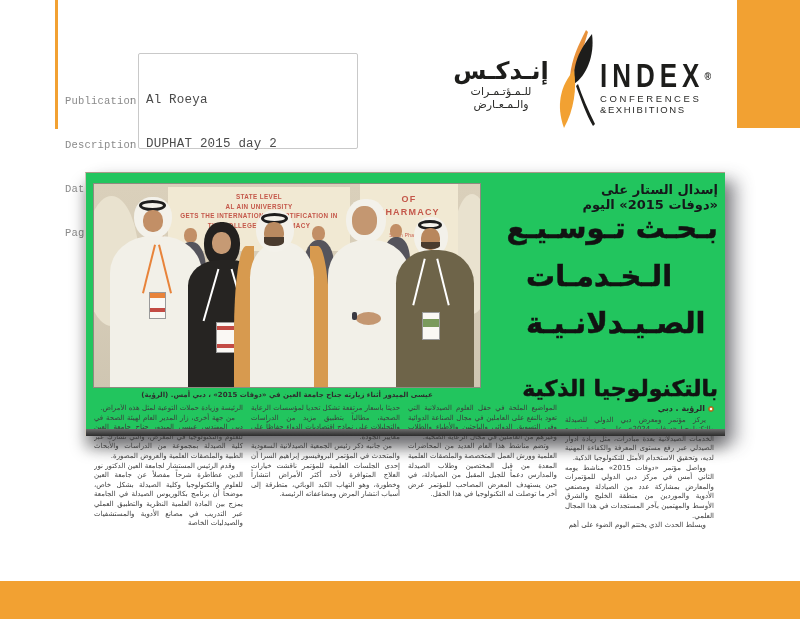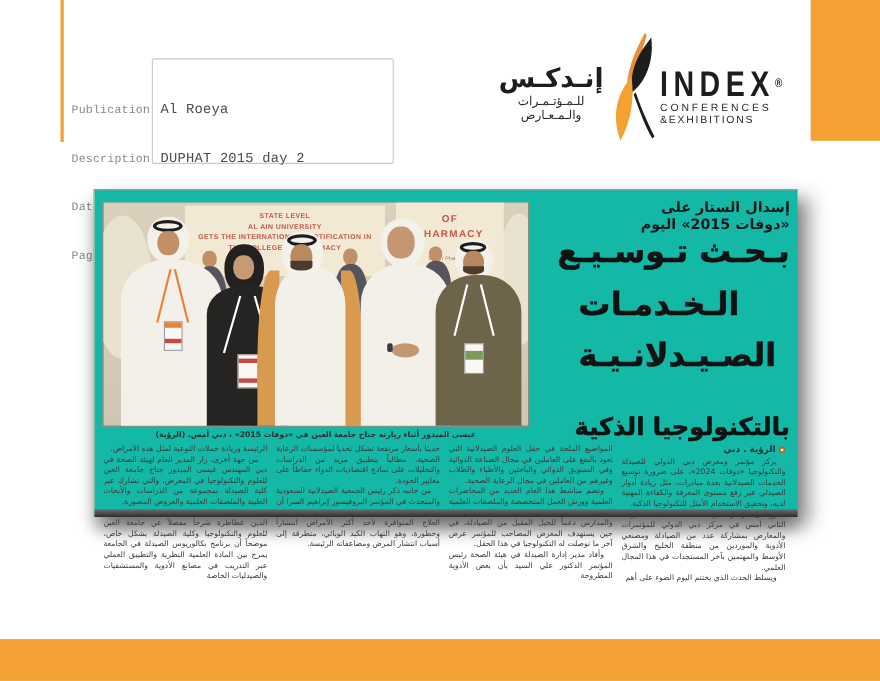--- a/index.html
+++ b/index.html
@@ -28,21 +28,21 @@
   #logo-ar .sub  { font-family:"DejaVu Sans", sans-serif; font-size:11px; line-height:12.5px; letter-spacing:1px; color:#2b2b29; }
   #logo-swoosh { left:548px; top:28px; width:52px; height:104px; }
   #logo-en { left:600px; top:57px; width:122px; color:#1d1d1b; }
   #logo-en .wordmark { font-size:26px; font-weight:bold; letter-spacing:5px;
                        transform:scaleY(1.25); transform-origin:left top; line-height:30px; white-space:nowrap; }
   #logo-en .reg { font-size:9px; vertical-align:top; letter-spacing:0; }
   #logo-en .sub1 { margin-top:6px; font-size:9.5px; letter-spacing:2.6px; color:#2a2a28; white-space:nowrap; }
   #logo-en .sub2 { font-size:9.5px; letter-spacing:1.6px; color:#2a2a28; white-space:nowrap; }
 
   
-  #clipping { left:85px; top:172px; width:640px; height:298px; background:#14b8a6;
+  #clipping { left:85px; top:172px; width:640px; height:264px; background:#22c55e;
               border-top:1px solid #a99a88; border-left:1px solid #cfc8bd;
               box-shadow: 12px 8px 16px rgba(55,55,65,0.45), 0 12px 14px rgba(0,0,0,0.40); }
   #clip-bottom-edge { left:0; bottom:0; width:100%; height:7px;
                       background:linear-gradient(to bottom,#6d6d6d,#2c2c2c); }
 
   
   #photo { left:7px; top:10px; width:388px; height:205px; overflow:hidden;
            border:1px solid #8f8a80;
            background:linear-gradient(to bottom,#DAD0BB 0%,#D6CCB7 55%,#CFC6B2 100%); }
   .panel { background:#F1E9D3; position:absolute; }
@@ -239,21 +239,20 @@
     <div class="abs" id="columns">
       <div class="col">
         <div id="dateline"><span id="roeya-bullet"></span><span>الرؤية . دبي</span></div>
         <p>يركز مؤتمر ومعرض دبي الدولي للصيدلة والتكنولوجيا «دوفات 2024»، على ضرورة توسيع الخدمات الصيدلانية بعدة مبادرات، مثل زيادة أدوار الصيدلي عبر رفع مستوى المعرفة والكفاءة المهنية لديه، وتحقيق الاستخدام الأمثل للتكنولوجيا الذكية.</p>
         <p>وواصل مؤتمر «دوفات 2015» مناشط يومه الثاني أمس في مركز دبي الدولي للمؤتمرات والمعارض بمشاركة عدد من الصيادلة ومصنعي الأدوية والموردين من منطقة الخليج والشرق الأوسط والمهتمين بآخر المستجدات في هذا المجال العلمي.</p>
         <p>ويسلط الحدث الذي يختتم اليوم الضوء على أهم</p>
       </div>
       <div class="col">
         <p class="cont">المواضيع الملحة في حقل العلوم الصيدلانية التي تعود بالنفع على العاملين في مجال الصناعة الدوائية وفي التسويق الدوائي والباحثين والأطباء والطلاب وغيرهم من العاملين في مجال الرعاية الصحية.</p>
         <p>وتضم مناشط هذا العام العديد من المحاضرات العلمية وورش العمل المتخصصة والملصقات العلمية المعدة من قبل المختصين وطلاب الصيدلة والمدارس دعماً للجيل المقبل من الصيادلة، في حين يستهدف المعرض المصاحب للمؤتمر عرض آخر ما توصلت له التكنولوجيا في هذا الحقل.</p>
-        <p>وأفاد مدير إدارة الصيدلة في هيئة الصحة رئيس المؤتمر الدكتور علي السيد بأن بعض الأدوية المطروحة</p>
       </div>
       <div class="col">
         <p class="cont">حديثاً بأسعار مرتفعة تشكل تحدياً لمؤسسات الرعاية الصحية، مطالباً بتطبيق مزيد من الدراسات والتحليلات على نماذج اقتصاديات الدواء حفاظاً على معايير الجودة.</p>
         <p>من جانبه ذكر رئيس الجمعية الصيدلانية السعودية والمتحدث في المؤتمر البروفيسور إبراهيم السرا أن إحدى الجلسات العلمية للمؤتمر ناقشت خيارات العلاج المتوافرة لأحد أكثر الأمراض انتشاراً وخطورة، وهو التهاب الكبد الوبائي، متطرقة إلى أسباب انتشار المرض ومضاعفاته الرئيسة.</p>
       </div>
       <div class="col">
         <p class="cont">الرئيسة وزيادة حملات التوعية لمثل هذه الأمراض.</p>
         <p>من جهة أخرى، زار المدير العام لهيئة الصحة في دبي المهندس عيسى الميدور جناح جامعة العين للعلوم والتكنولوجيا في المعرض، والتي تشارك عبر كلية الصيدلة بمجموعة من الدراسات والأبحاث الطبية والملصقات العلمية والعروض المصورة.</p>
         <p>وقدم الرئيس المستشار لجامعة العين الدكتور نور الدين عطاطرة شرحاً مفصلاً عن جامعة العين للعلوم والتكنولوجيا وكلية الصيدلة بشكل خاص، موضحاً أن برنامج بكالوريوس الصيدلة في الجامعة يمزج بين المادة العلمية النظرية والتطبيق العملي عبر التدريب في مصانع الأدوية والمستشفيات والصيدليات الخاصة</p>
       </div>

